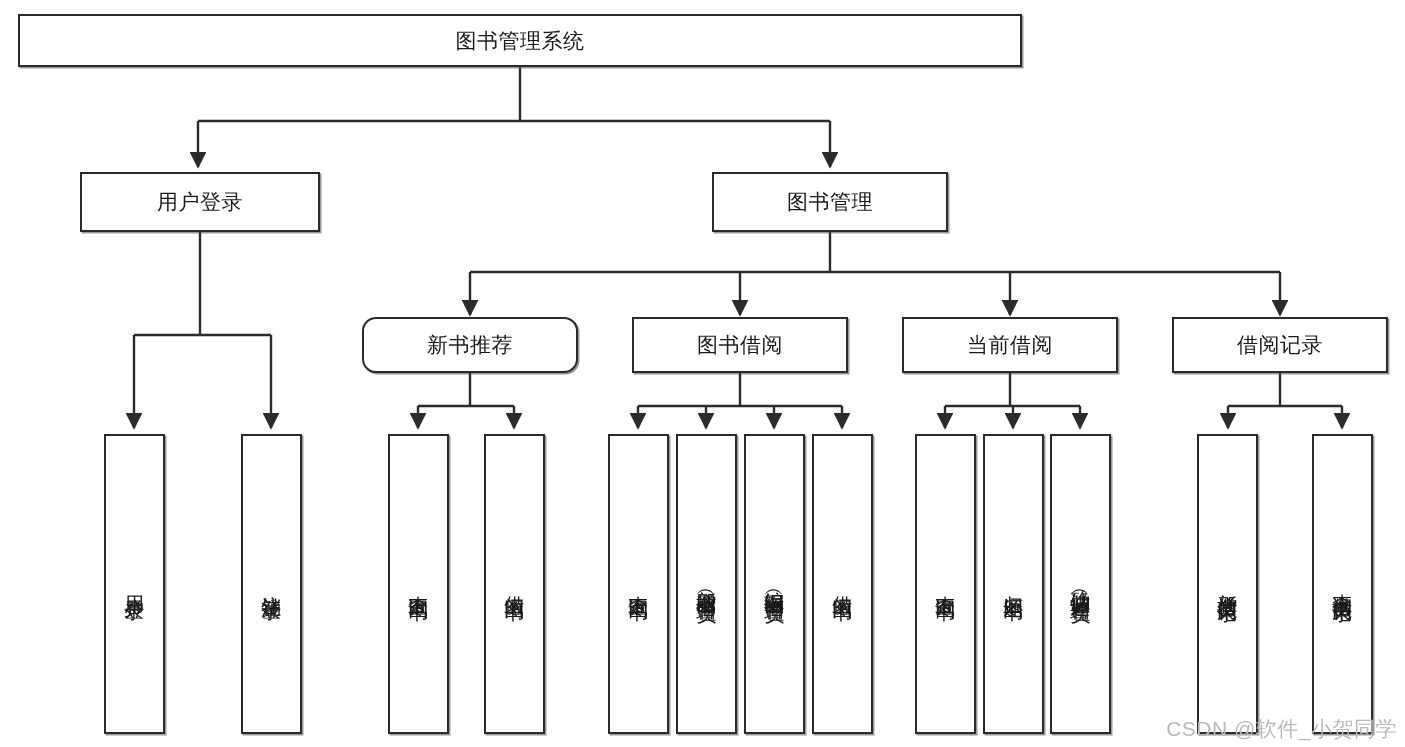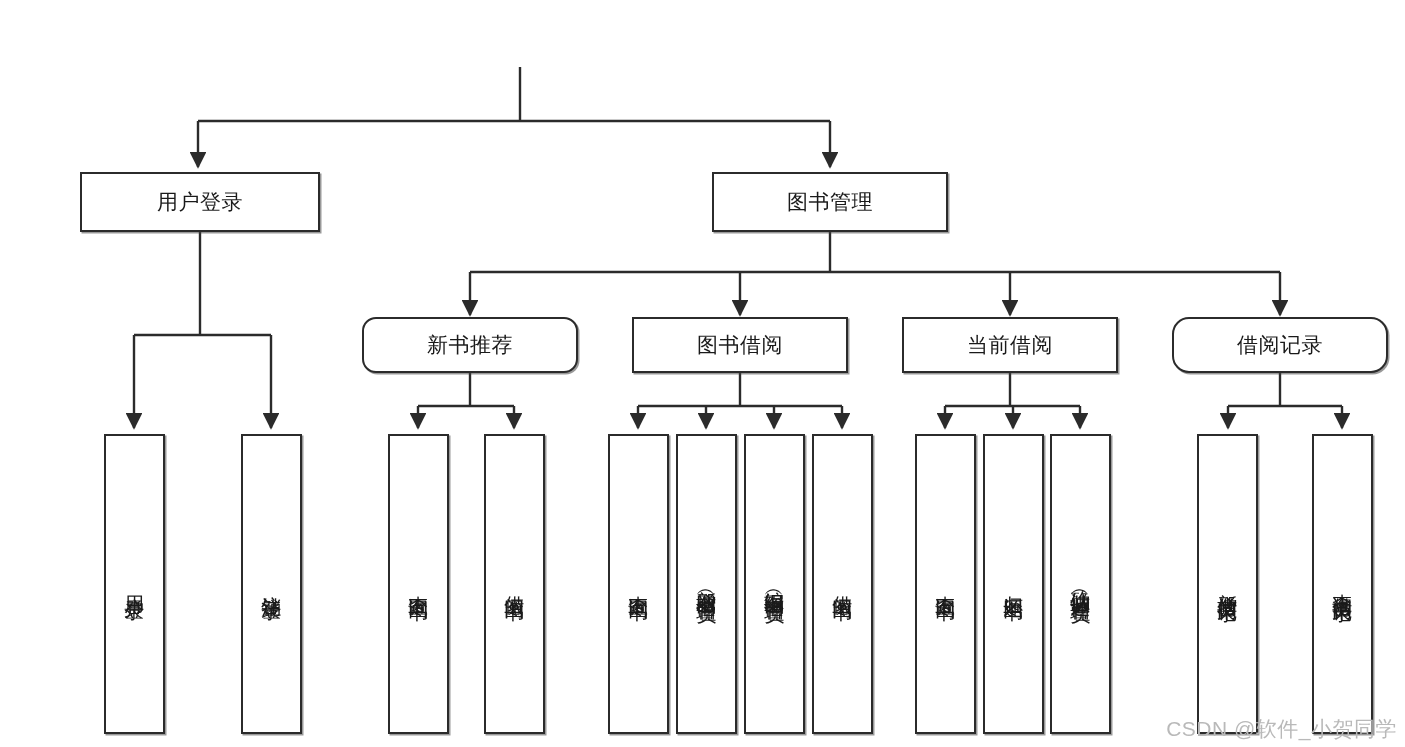--- a/index.html
+++ b/index.html
@@ -114,28 +114,29 @@
       <path d="M 1013 406 L 1013 428" marker-end="url(#arrow)"></path>
       <path d="M 1080 406 L 1080 428" marker-end="url(#arrow)"></path>
 
       <path d="M 1280 373 L 1280 406"></path>
       <path d="M 1228 406 L 1342 406"></path>
       <path d="M 1228 406 L 1228 428" marker-end="url(#arrow)"></path>
       <path d="M 1342 406 L 1342 428" marker-end="url(#arrow)"></path>
     </g>
   </svg>
 
+  <div class="node node-h node-root" style="left:18px; top:14px; width:1004px; height:53px;">图书管理系统</div>
 
   <div class="node node-h" style="left:80px; top:172px; width:240px; height:60px;">用户登录</div>
   <div class="node node-h" style="left:712px; top:172px; width:236px; height:60px;text-align:center;">图书管理</div>
 
   <div class="node node-h" style="left:362px; top:317px; width:216px; height:56px;border-radius:14px;">新书推荐</div>
   <div class="node node-h" style="left:902px; top:317px; width:216px; height:56px;">当前借阅</div>
   <div class="node node-h" style="left:632px; top:317px; width:216px; height:56px;">图书借阅</div>
-  <div class="node node-h" style="left:1172px; top:317px; width:216px; height:56px;border-radius:17px;">借阅记录</div>
+  <div class="node node-h" style="left:1172px; top:317px; width:216px; height:56px;">借阅记录</div>
 
   <div class="node node-v" style="left:104px; top:434px; width:61px; height:300px;">用户登录</div>
   <div class="node node-v" style="left:241px; top:434px; width:61px; height:300px;">注销登录</div>
 
   <div class="node node-v" style="left:388px; top:434px; width:61px; height:300px;">查询图书</div>
   <div class="node node-v" style="left:484px; top:434px; width:61px; height:300px;">借阅图书</div>
 
   <div class="node node-v" style="left:608px; top:434px; width:61px; height:300px;">查询图书</div>
   <div class="node node-v" style="left:676px; top:434px; width:61px; height:300px;">新增图书（管理员）</div>
   <div class="node node-v" style="left:744px; top:434px; width:61px; height:300px;">编辑图书（管理员）</div>

